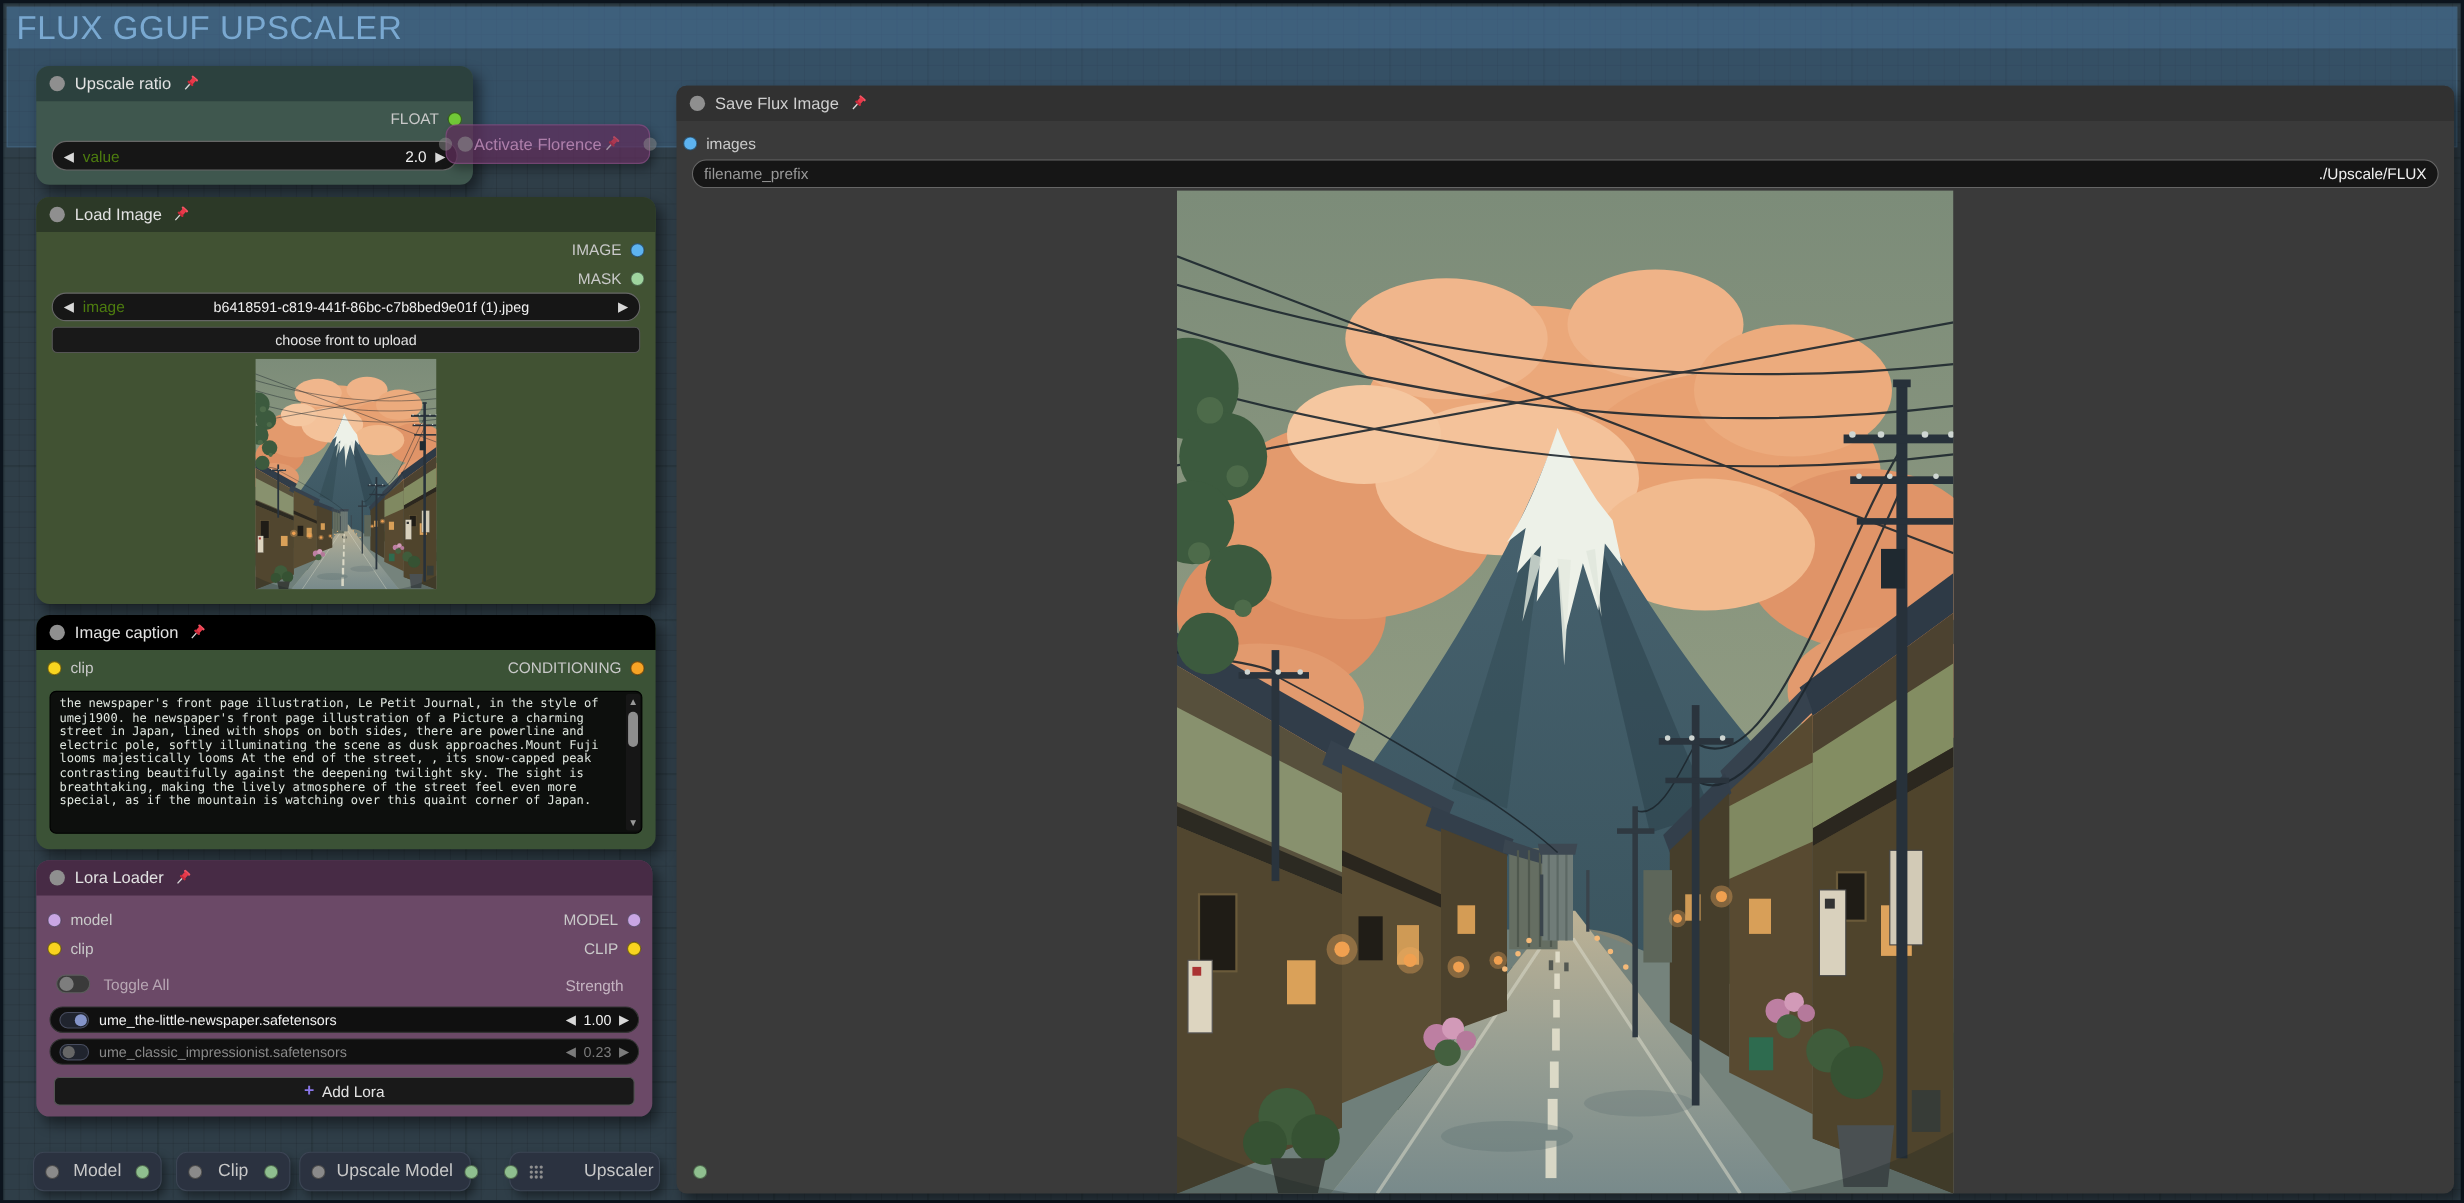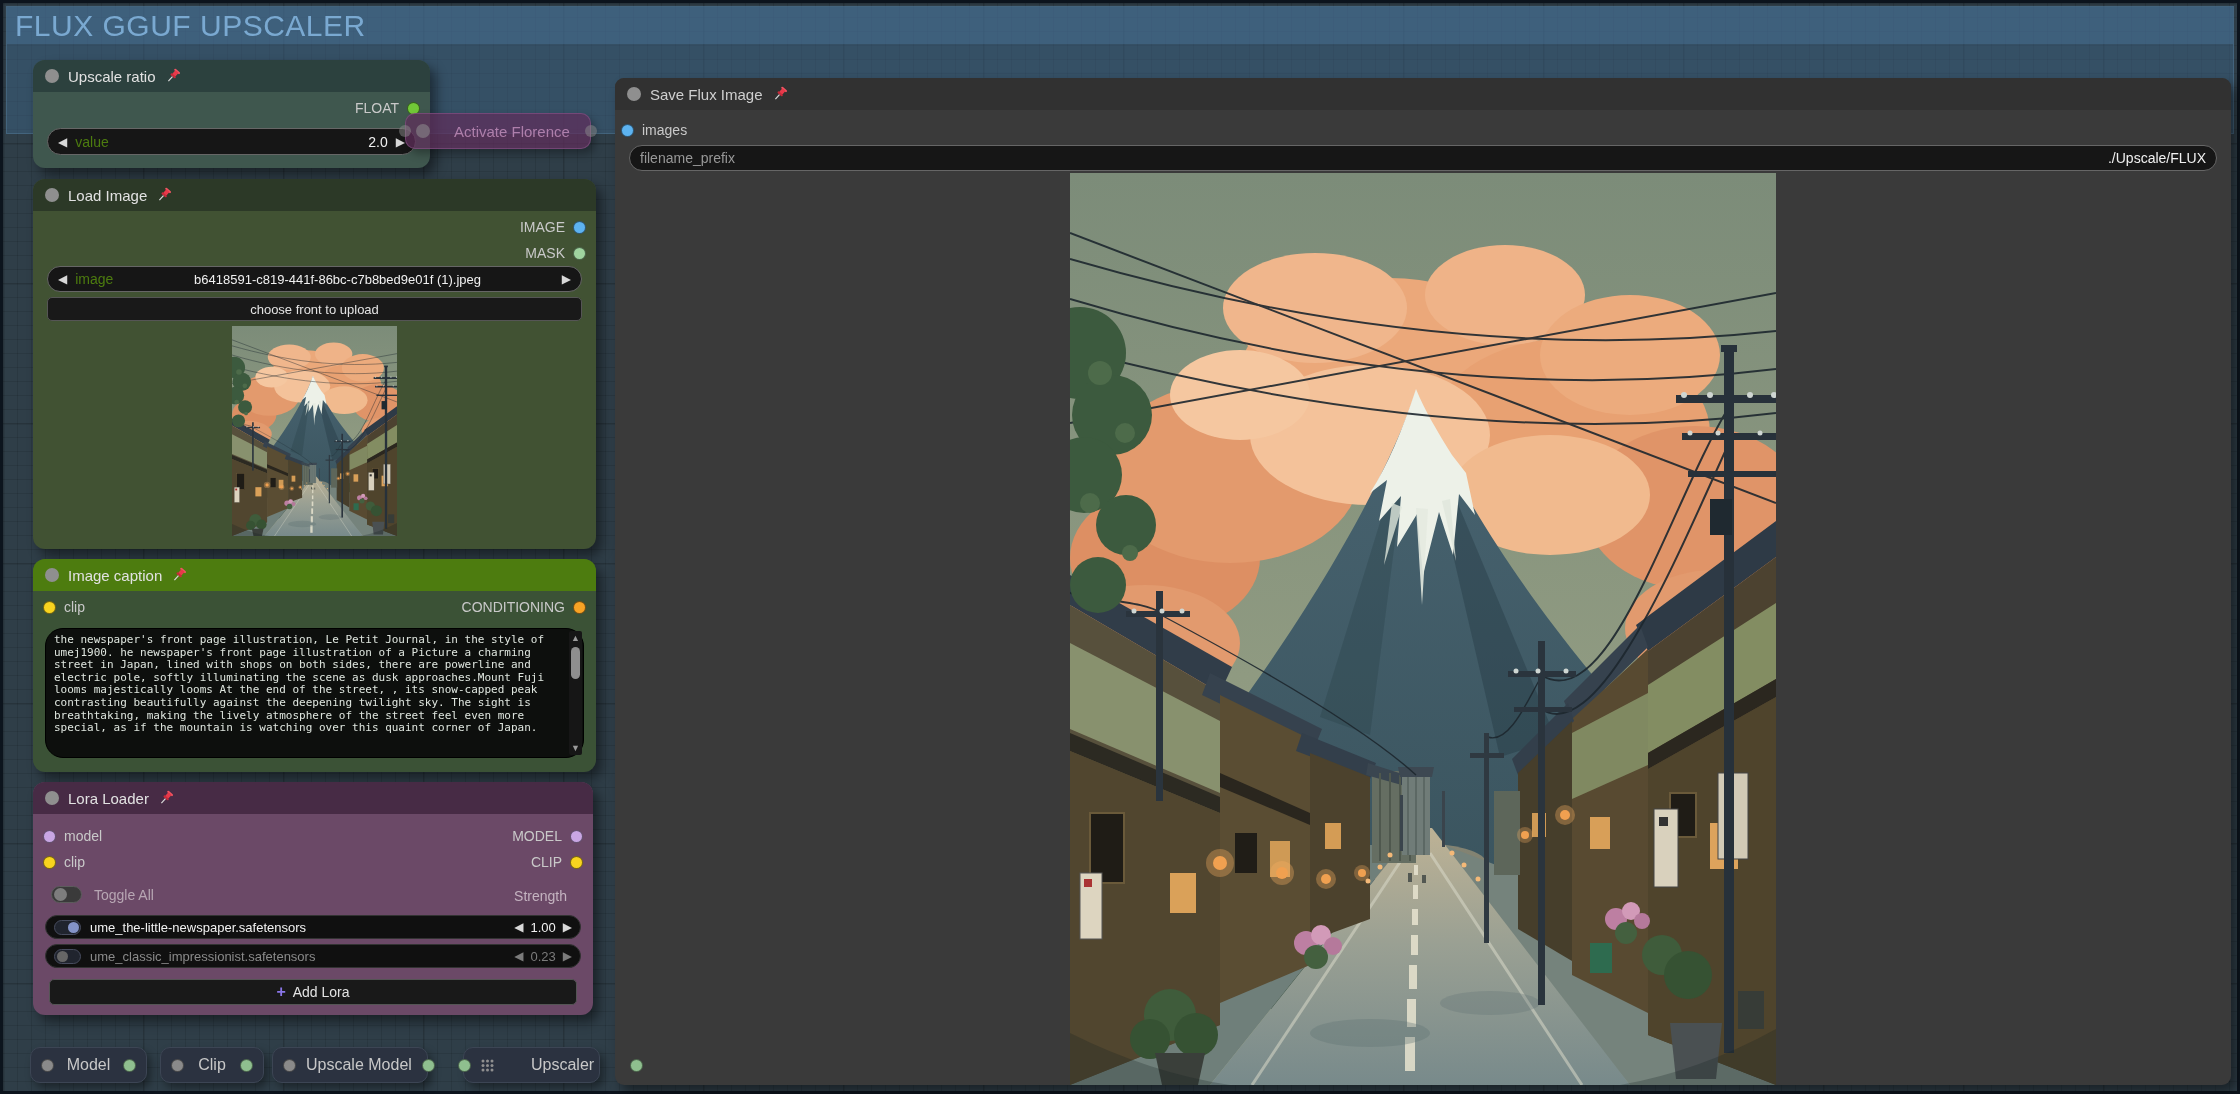--- a/index.html
+++ b/index.html
@@ -31,21 +31,21 @@
   .pdot{width:13px;height:13px;border-radius:50%;border:1px solid rgba(0,0,0,.5);box-sizing:border-box;}
   .widget{position:absolute;height:27px;background:#161616;border:1px solid #666;border-radius:14px;
           display:flex;align-items:center;box-sizing:border-box;padding:0 10px;gap:8px;}
   .warrow{color:#d8d8d8;font-size:12px;line-height:1;}
   .wlabel{color:#4d7c0f;font-size:14px;}
   .wvalue{color:#f0f0f0;font-size:14px;}
   .flex1{flex:1;}
   .btn{position:absolute;background:#191919;border:1px solid #555;border-radius:5px;color:#e3e3e3;
        font-size:13px;display:flex;align-items:center;justify-content:center;box-sizing:border-box;}
   
-  .captionbox{position:absolute;left:12px;right:12px;background:#0d0f0d;border-radius:18px;border:1px solid #000;
+  .captionbox{position:absolute;left:12px;right:12px;background:#0d0f0d;border-radius:6px;border:1px solid #000;
     color:#dfe6df;font-family:"DejaVu Sans Mono",monospace;font-size:11px;line-height:12.6px;
     padding:5px 22px 5px 8px;box-sizing:border-box;overflow:hidden;white-space:pre-wrap;}
   .sbar{position:absolute;right:14px;width:13px;background:#161616;border-radius:2px;}
   .sarrow{position:absolute;left:0;right:0;text-align:center;color:#9a9a9a;font-size:9px;line-height:14px;}
   .sthumb{position:absolute;left:2px;width:9px;height:32px;border-radius:5px;background:#8e8e8e;}
   
   .tgl{width:31px;height:17px;border-radius:9px;background:#3a3a3a;border:1px solid #5c5c5c;
        position:relative;box-sizing:border-box;flex:0 0 auto;}
   .tgl .knob{position:absolute;top:1px;left:2px;width:13px;height:13px;border-radius:50%;background:#7d7d7d;}
   .lrow{position:absolute;left:12px;right:12px;height:24px;background:#101010;border:1px solid #333;
@@ -62,21 +62,21 @@
   
   .cnode{position:absolute;top:1044px;height:36px;background:#2b3240;border:1px solid #3c4554;
          border-radius:10px;box-shadow:4px 5px 9px rgba(0,0,0,.4);display:flex;align-items:center;
          padding:0 10px;gap:10px;box-sizing:border-box;}
   .ctitle{font-size:16px;color:#c8c8c8;flex:1;text-align:center;white-space:nowrap;}
   .cdot{width:13px;height:13px;border-radius:50%;flex:0 0 auto;border:1px solid rgba(0,0,0,.45);box-sizing:border-box;}
   .cdot.gray{background:#8a8a8a;} .cdot.green{background:#8fbf8f;}
   
   .florence{position:absolute;left:402px;top:110px;width:186px;height:36px;border-radius:10px;
     background:rgba(96,46,92,.72);border:1px solid rgba(150,90,145,.5);box-shadow:4px 5px 9px rgba(0,0,0,.3);
-    display:flex;align-items:center;gap:24px;padding:0 10px;box-sizing:border-box;}
+    display:flex;align-items:center;gap:1px;padding:0 10px;box-sizing:border-box;}
   .florence .ntitle{color:rgba(190,140,185,.85);}
   .fl-outdot{position:absolute;top:50%;width:12px;height:12px;border-radius:50%;
     background:rgba(140,140,140,.5);transform:translateY(-50%);}
   .defs-hide{position:absolute;width:0;height:0;overflow:hidden;}
   .artwrap{position:absolute;overflow:hidden;}
 </style>
 </head>
 <body>
 
 <svg class="defs-hide" xmlns="http://www.w3.org/2000/svg">
@@ -367,21 +367,21 @@
       <div class="btn" style="left:14px;right:14px;top:86px;height:24px;">choose front to upload</div>
       <div class="artwrap" style="left:199px;top:115px;width:165px;height:210px;">
         <svg width="165" height="210" viewBox="0 0 706 912" preserveAspectRatio="none">
             <use href="#fuji-art"></use>
           </svg>
       </div>
     </div>
   </div>
 
   <div class="node" style="left:30px;top:556px;width:563px;height:213px;background:#3b5236;">
-    <div class="nhead" style="background:#4d7c0f;">
+    <div class="nhead" style="background:#000000;text-decoration:underline;">
       <span class="hdot"></span>
       <span class="ntitle">Image caption</span>
       <svg class="pin">
           <use href="#pin"></use>
         </svg>
     </div>
     <div class="nbody">
       <div class="port" style="left:10px;top:8px;">
         <span class="pdot" style="background:#f8d41f;"></span>
         <span class="plabel">clip</span>

